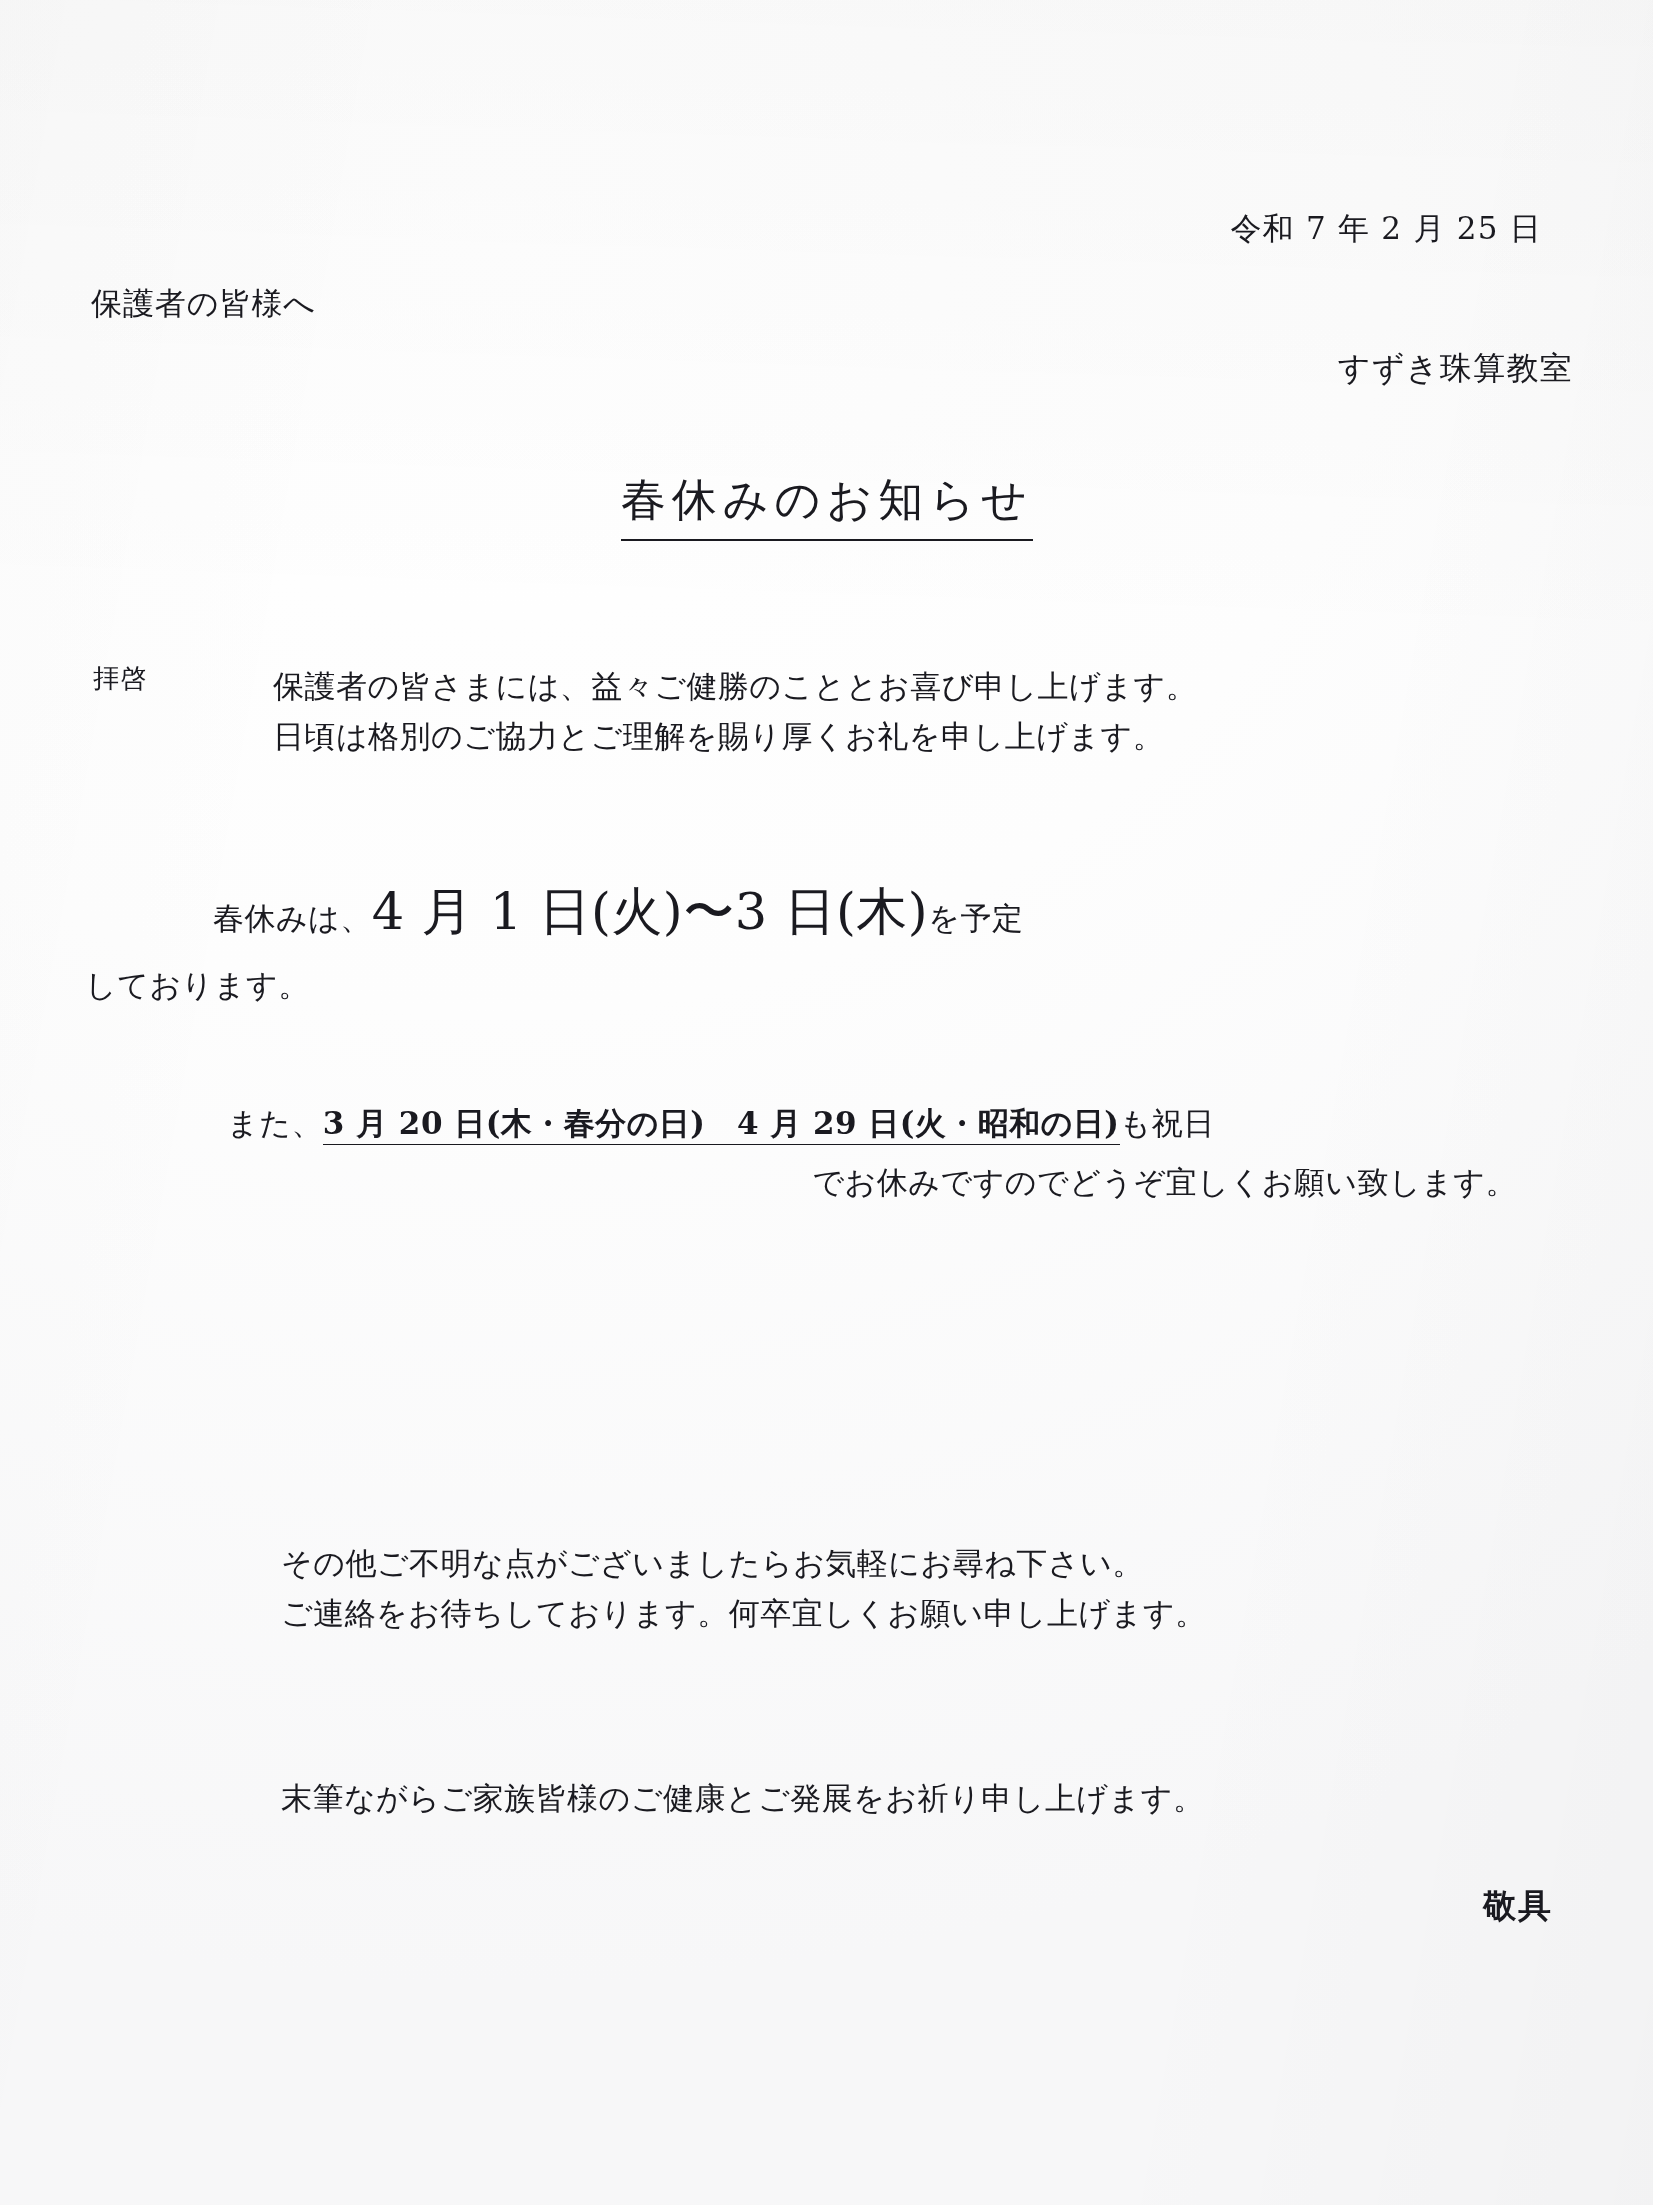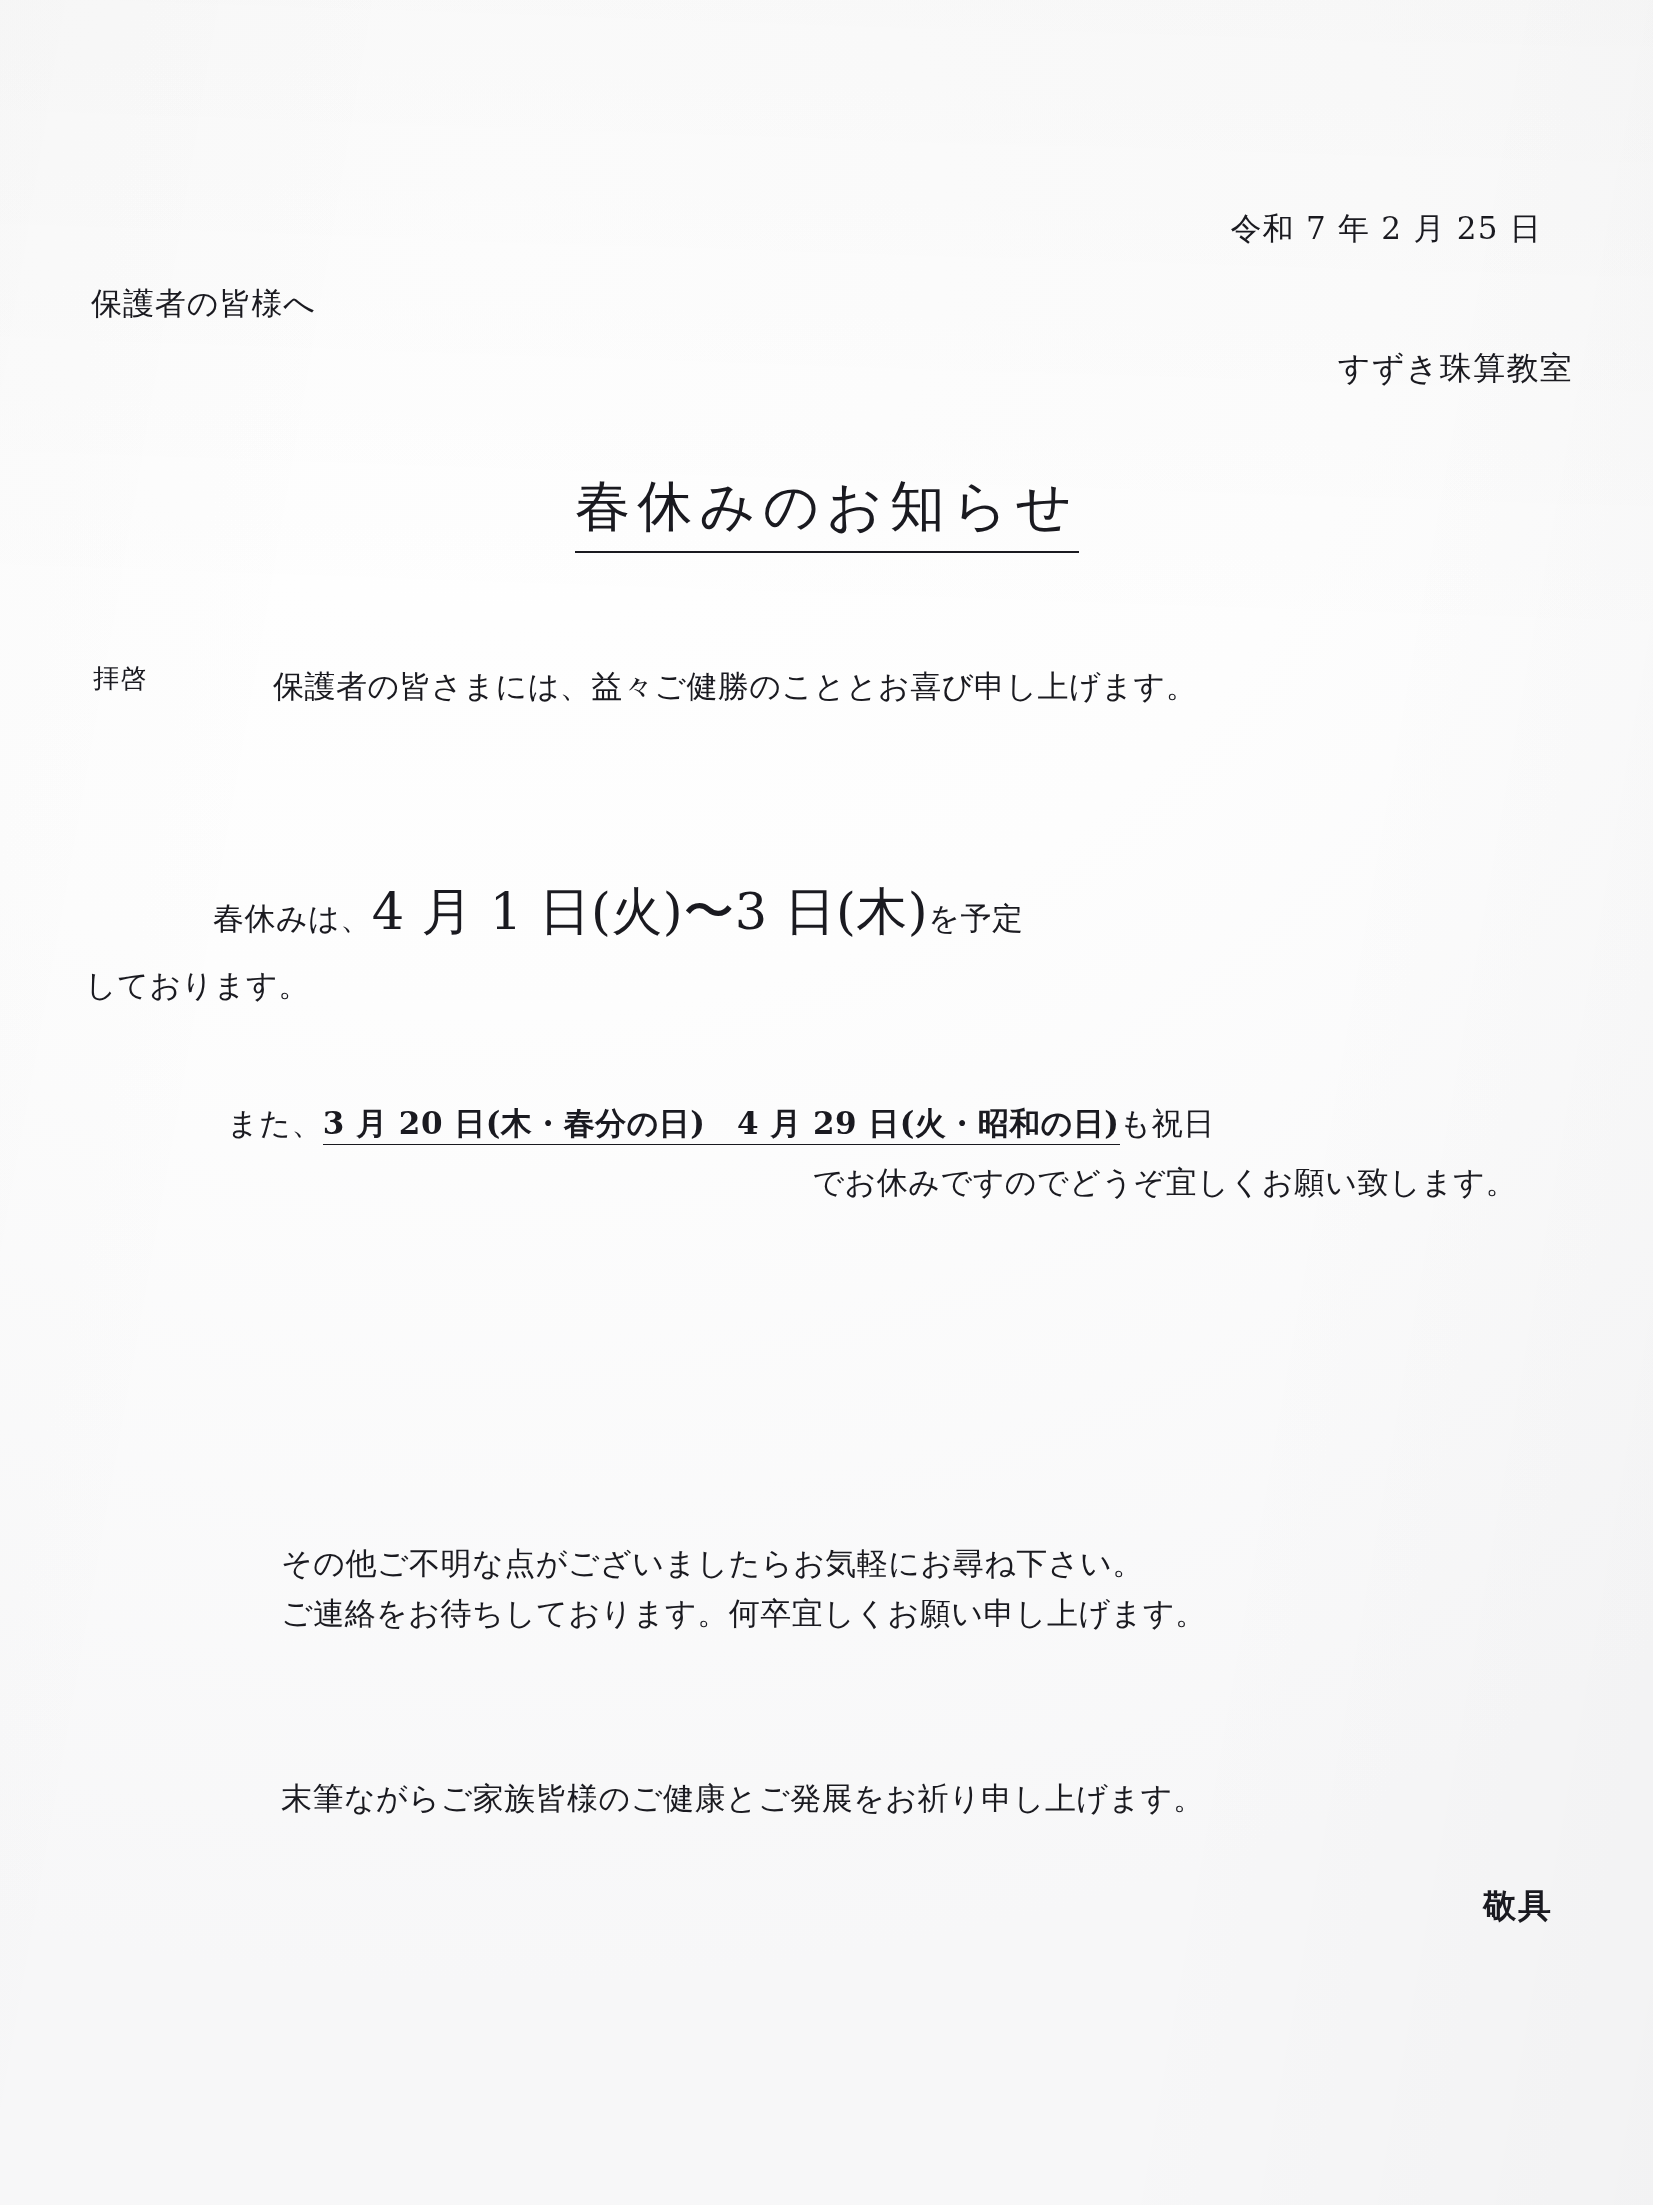--- a/index.html
+++ b/index.html
@@ -64,21 +64,21 @@
     letter-spacing: 0.04em;
     white-space: nowrap;
   }
 
   .doc-title {
     position: absolute;
     top: 470px;
     left: 0;
     right: 0;
     text-align: center;
-    font-size: 55px;
+    font-size: 45px;
     letter-spacing: 0.13em;
     white-space: nowrap;
   }
   .doc-title span.u {
     border-bottom: 2.5px solid #1a1a20;
     padding-bottom: 13.2px;
   }
 
   .salutation {
     position: absolute;
@@ -180,20 +180,21 @@
   <div class="addressee">保護者の皆様へ</div>
 
   <div class="sender">すずき珠算教室</div>
 
   <div class="doc-title"><span class="u">春休みのお知らせ</span></div>
 
   <div class="salutation">拝啓</div>
 
   <div class="para p-greeting">
     <span>保護者の皆さまには、益々ご健勝のこととお喜び申し上げます。</span><br>
+    <span>日頃は格別のご協力とご理解を賜り厚くお礼を申し上げます。</span>
   </div>
 
   <div class="para p-spring">
     <span>春休みは、</span><span class="big">4 月 1 日(火)〜3 日(木)</span><span>を予定</span>
     <span class="cont">しております。</span>
   </div>
 
   <div class="para p-holiday">
     <span class="lead">また、</span><span class="hl">3 月 20 日(木・春分の日)　4 月 29 日(火・昭和の日)</span><span>も祝日</span>
     <span class="cont">でお休みですのでどうぞ宜しくお願い致します。</span>

